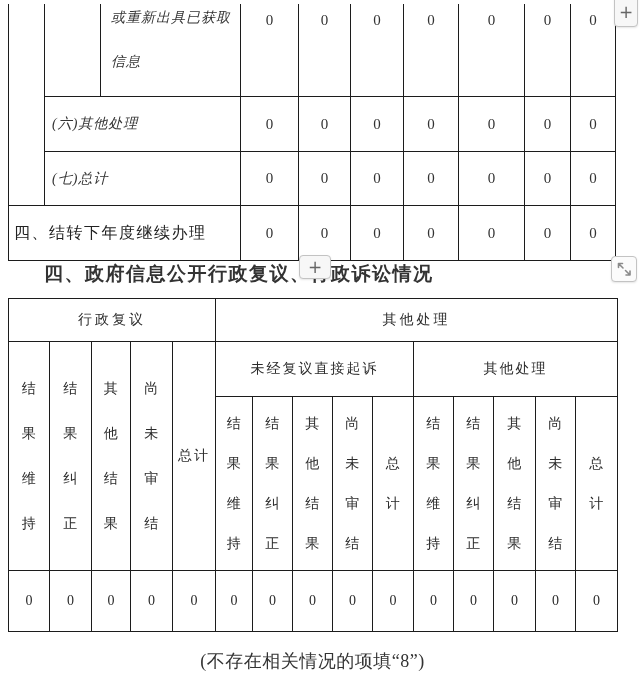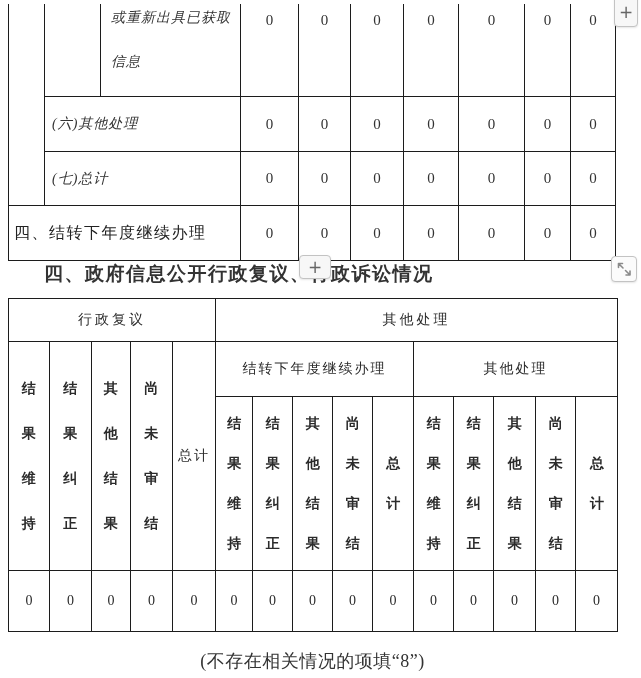--- a/index.html
+++ b/index.html
@@ -41,21 +41,21 @@
 
   
   .t2-wrap { position:absolute; left:8px; top:298px; }
   .t2 { width:609px; }
   .t2 td { color:#2b2b2b; }
   .t2 .h1 td { height:43px; font-size:14px; letter-spacing:3px; }
   .t2 .h2 td { height:55px; font-size:14px; letter-spacing:2px; }
   .t2 .h3 td { height:174px; }
   .t2 .dr td { height:61px; font-size:14px; }
   .vtext { width:1.05em; margin:0 auto; word-break:break-all; white-space:normal;
-           text-align:right; font-size:14px;font-weight:bold; }
+           text-align:left; font-size:14px; }
   .vt-l { line-height:45px; }   
   .vt-s { line-height:40px; }   
   .zongji-h { font-size:14px; letter-spacing:1px; }
 
   
   .footnote { position:absolute; left:0; top:649px; width:625px;
     text-align:center; font-size:18px; letter-spacing:0.5px; color:#333; }
 
   svg .arrow { stroke:#8a8a8a; stroke-width:1.6; fill:none; stroke-linecap:round; }
 </style>
@@ -171,21 +171,21 @@
       <td rowspan="2" class="h3">
         <div class="vtext vt-l">结果纠正</div>
           </td>
       <td rowspan="2" class="h3">
         <div class="vtext vt-l">其他结果</div>
           </td>
       <td rowspan="2" class="h3">
         <div class="vtext vt-l">尚未审结</div>
           </td>
       <td rowspan="2" class="h3 zongji-h">总计</td>
-      <td colspan="5">结转下年度继续办理</td>
+      <td colspan="5">未经复议直接起诉</td>
       <td colspan="5">其他处理</td>
     </tr>
     <tr class="h3">
       <td>
             <div class="vtext vt-s">结果维持</div>
           </td>
       <td>
             <div class="vtext vt-s">结果纠正</div>
           </td>
       <td>

